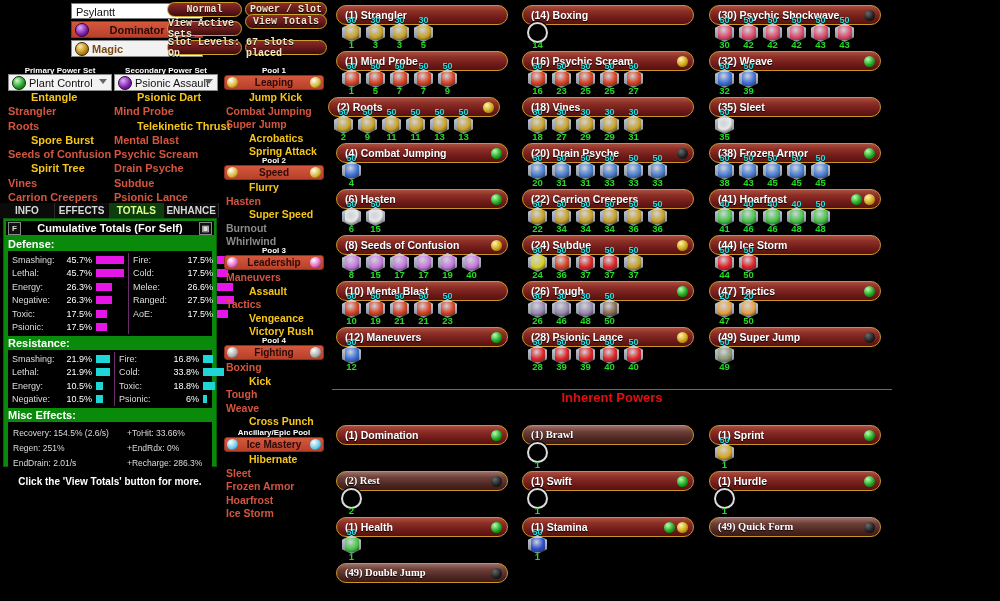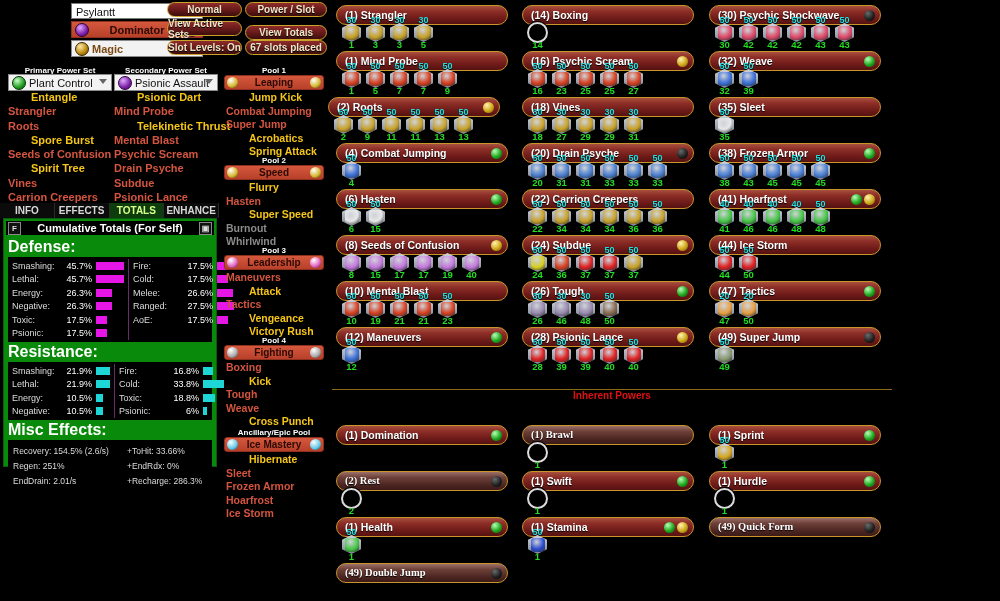--- a/index.html
+++ b/index.html
@@ -21,21 +21,21 @@
   .orb{width:12px;height:12px;border-radius:50%;flex:0 0 auto;}
   .orb.purple{background:radial-gradient(circle at 35% 30%,#e0a8ff,#7d1fa8 60%,#3d0a55);border:1px solid #2a0538;}
   .orb.gold{background:radial-gradient(circle at 35% 30%,#ffe9a8,#b8860b 60%,#5a3c04);border:1px solid #3a2703;}
   .orb.green{background:radial-gradient(circle at 35% 30%,#c8ffc8,#1f9b1f 60%,#0a4d0a);border:1px solid #063306;}
   .caret{position:absolute;right:4px;top:4px;width:0;height:0;border-left:4px solid transparent;
          border-right:4px solid transparent;border-top:5px solid #666;}
   .btn{position:absolute;height:15px;border-radius:8px;
        background:linear-gradient(180deg,#8e2b2b 0%,#6d1c1c 45%,#3e0d0d 100%);
        border:1px solid #c9a227;color:#f0e6c8;font-size:10px;font-weight:bold;
        display:flex;align-items:center;justify-content:center;box-sizing:border-box;
-       text-shadow:0 1px 0 #000;}
+       text-shadow:0 1px 0 #000;font-family:Liberation Mono, monospace;}
 
   
   .pslabel{position:absolute;font-size:8px;font-weight:bold;color:#fff;text-align:center;}
   .psbox{position:absolute;height:17px;background:#f2f2f2;border:1px solid #8a8a8a;box-sizing:border-box;
          display:flex;align-items:center;}
   .psbox .txt{font-size:11px;color:#111;padding-left:3px;}
   .pslist{position:absolute;}
   .pslist div{font-size:11px;font-weight:bold;line-height:14.3px;white-space:nowrap;}
   .pow-taken{color:#f5c518;padding-left:23px;}
   .pow-avail{color:#d4553f;}
@@ -45,21 +45,21 @@
   .tabs{position:absolute;left:0;top:203px;width:219px;height:15px;display:flex;}
   .tab{flex:1;font-size:10px;font-weight:bold;color:#d8d8d8;display:flex;align-items:center;justify-content:center;
        background:#0b0b0b;border-right:1px solid #2a2a2a;box-sizing:border-box;}
   .tab.active{background:#0d3d0d;color:#d8ff8a;}
   .totals{position:absolute;left:3px;top:218px;width:214px;height:249px;background:#0a8a0a;
           border:1px solid #0d5c0d;box-sizing:border-box;}
   .ttitle{height:14px;background:#000;margin:2px;display:flex;align-items:center;position:relative;}
   .ttitle .t{flex:1;text-align:center;font-size:11px;font-weight:bold;color:#fff;}
   .minibox{width:11px;height:11px;border:1px solid #888;background:#111;color:#ddd;font-size:8px;
            display:flex;align-items:center;justify-content:center;margin:0 2px;font-weight:bold;}
-  .sect{font-size:16px;font-weight:bold;color:#fff;padding:1px 4px;}
+  .sect{font-size:11px;font-weight:bold;color:#fff;padding:1px 4px;}
   .statbox{background:#000;margin:0 4px;padding:2px 0;display:flex;}
   .statcol{flex:1;padding:0 4px;}
   .statcol + .statcol{border-left:1px solid #6b2c6b;}
   .srow{display:flex;align-items:center;height:13.5px;}
   .sname{font-size:9px;color:#dcdcdc;width:46px;}
   .sval{font-size:9px;color:#fff;width:34px;text-align:right;padding-right:4px;}
   .sbar{height:8px;}
   .sbar.def{background:#e617e6;}
   .sbar.res{background:#1fd6d6;}
   .miscbox{background:#000;margin:0 4px;padding:3px 0;}
@@ -98,21 +98,21 @@
         color:#22e0e0;text-shadow:0 1px 1px #000;line-height:9px;}
   .sicon{position:absolute;top:7px;left:2px;width:19px;height:19px;}
   .sicon .hex{width:19px;height:19px;
      clip-path:polygon(50% 0%,100% 25%,100% 75%,50% 100%,0% 75%,0% 25%);
      background:linear-gradient(180deg,#cfd4dd,#7d8593);display:flex;align-items:center;justify-content:center;}
   .sicon .inner{width:14px;height:14px;border-radius:3px;}
   .slev{position:absolute;top:24px;left:0;width:23px;text-align:center;font-size:9.5px;font-weight:bold;
         color:#22dd22;text-shadow:0 1px 1px #000;line-height:10px;}
   .emptyslot{position:absolute;top:6px;left:1px;width:17px;height:17px;border-radius:50%;
              border:2px solid #dcdcdc;background:#000;box-shadow:0 0 0 1px #000;}
-  .inherent-title{position:absolute;font-size:10px;font-weight:bold;color:#e01010;text-align:center;}
+  .inherent-title{position:absolute;font-size:13px;font-weight:bold;color:#e01010;text-align:center;}
   .divider{position:absolute;height:1px;background:#8a6a16;}
 </style>
 </head>
 <body>
 
 <div class="root">
 
   <div class="header">
     <div class="hrow" style="left:0;top:2px;">
       <div class="hlabel">Name:</div>
@@ -130,21 +130,21 @@
       <div class="hlabel">Origin:</div>
       <div class="origbox">
         <span class="orb gold" style="margin-left:3px;"></span>
         <span class="txt">Magic</span>
         <span class="caret"></span>
       </div>
     </div>
     <div class="btn" style="left:167px;top:2px;width:75px;">Normal</div>
     <div class="btn" style="left:245px;top:2px;width:82px;">Power / Slot</div>
     <div class="btn" style="left:167px;top:21px;width:75px;">View Active Sets</div>
-    <div class="btn" style="left:245px;top:25px;width:82px;">View Totals</div>
+    <div class="btn" style="left:245px;top:14px;width:82px;">View Totals</div>
     <div class="btn" style="left:167px;top:40px;width:75px;">Slot Levels: On</div>
     <div class="btn" style="left:245px;top:40px;width:82px;">67 slots placed</div>
   </div>
 
   <div class="pslabel" style="left:8px;top:66px;width:104px;">Primary Power Set</div>
   <div class="psbox" style="left:8px;top:74px;width:104px;">
     <span class="orb green" style="margin-left:3px;"></span>
     <span class="txt">Plant Control</span>
     <span class="caret"></span>
   </div>
@@ -308,20 +308,21 @@
         </div>
         <div class="mrow">
           <span class="m1">Regen: 251%</span>
           <span class="m2">+EndRdx: 0%</span>
         </div>
         <div class="mrow">
           <span class="m1">EndDrain: 2.01/s</span>
           <span class="m2">+Recharge: 286.3%</span>
         </div>
       </div>
+    <div class="tfoot">Click the 'View Totals' button for more.</div>
   </div>
 
   <div id="pools">
       <div class="pooltitle" style="left: 224px; top: 66px;">Pool 1</div>
       <div class="poolbar" style="left: 224px; top: 75px;">
         <span class="ic l" style="background: radial-gradient(circle at 35% 30%, rgb(255, 255, 255), rgb(212, 180, 40) 60%, rgb(34, 34, 34));"></span>
         <span class="pt">Leaping</span>
         <span class="ic r" style="background: radial-gradient(circle at 35% 30%, rgb(255, 255, 255), rgb(212, 180, 40) 60%, rgb(34, 34, 34));"></span>
       </div>
       <div class="poollist" style="left: 226px; top: 91px;">
@@ -345,21 +346,21 @@
         <div class="pow-dim">Whirlwind</div>
       </div>
       <div class="pooltitle" style="left: 224px; top: 246px;">Pool 3</div>
       <div class="poolbar" style="left: 224px; top: 255px;">
         <span class="ic l" style="background: radial-gradient(circle at 35% 30%, rgb(255, 255, 255), rgb(224, 96, 192) 60%, rgb(34, 34, 34));"></span>
         <span class="pt">Leadership</span>
         <span class="ic r" style="background: radial-gradient(circle at 35% 30%, rgb(255, 255, 255), rgb(224, 96, 192) 60%, rgb(34, 34, 34));"></span>
       </div>
       <div class="poollist" style="left: 226px; top: 271px;">
         <div class="pow-avail">Maneuvers</div>
-        <div class="pow-taken">Attack</div>
+        <div class="pow-taken">Assault</div>
         <div class="pow-avail">Tactics</div>
         <div class="pow-taken">Vengeance</div>
         <div class="pow-taken">Victory Rush</div>
       </div>
       <div class="pooltitle" style="left: 224px; top: 336px;">Pool 4</div>
       <div class="poolbar" style="left: 224px; top: 345px;">
         <span class="ic l" style="background: radial-gradient(circle at 35% 30%, rgb(255, 255, 255), rgb(168, 168, 168) 60%, rgb(34, 34, 34));"></span>
         <span class="pt">Fighting</span>
         <span class="ic r" style="background: radial-gradient(circle at 35% 30%, rgb(255, 255, 255), rgb(168, 168, 168) 60%, rgb(34, 34, 34));"></span>
       </div>

